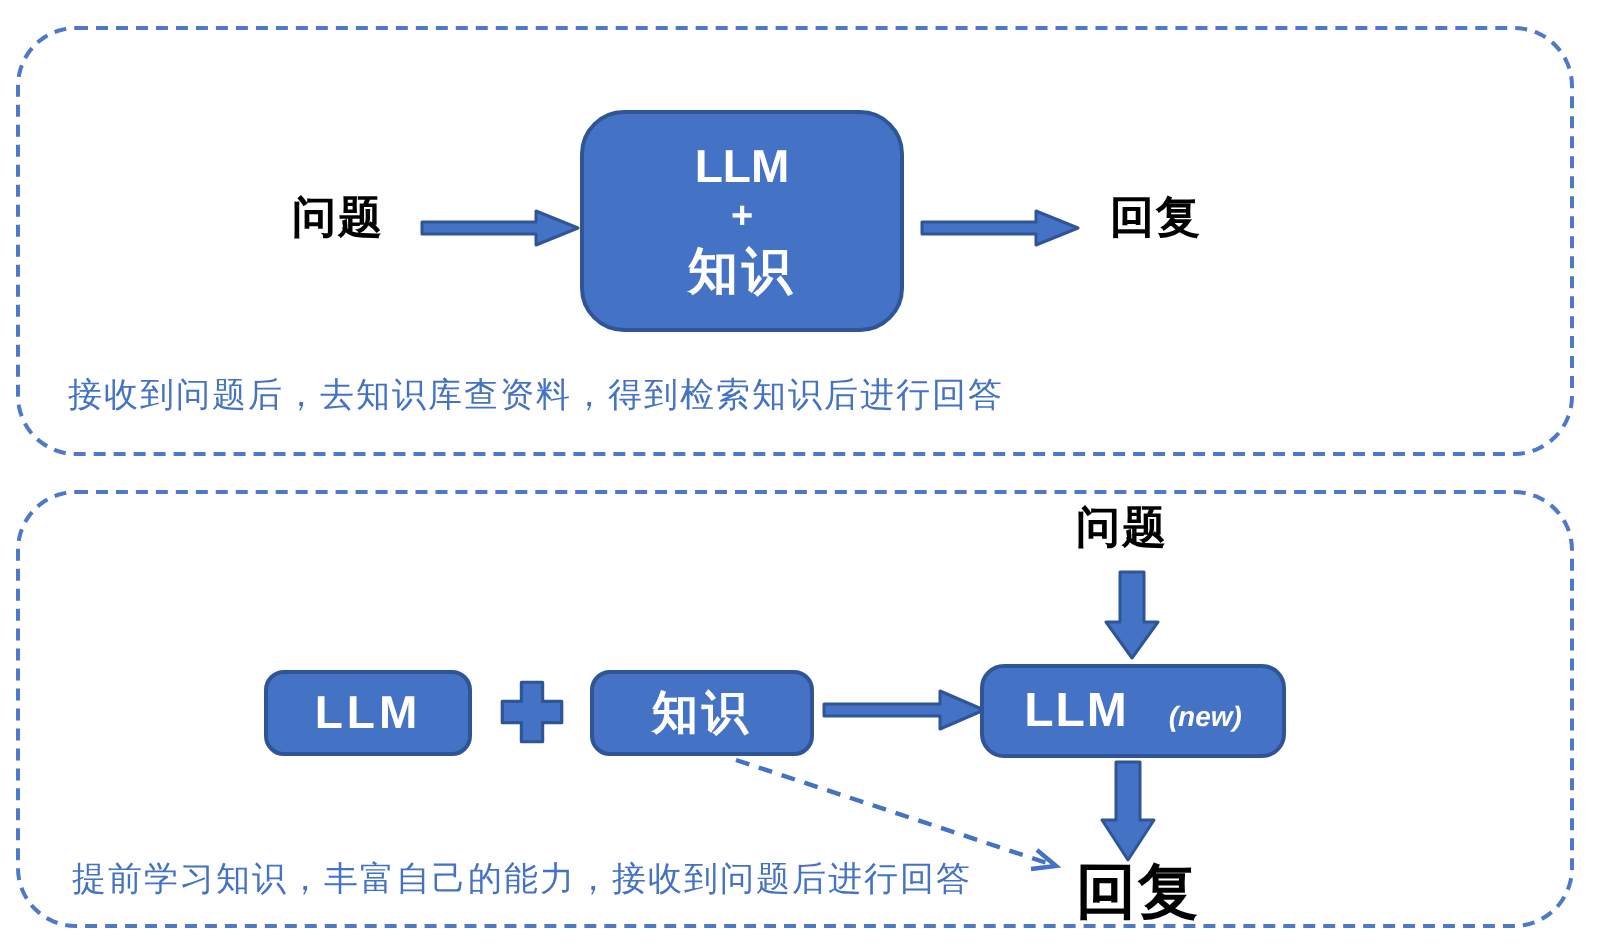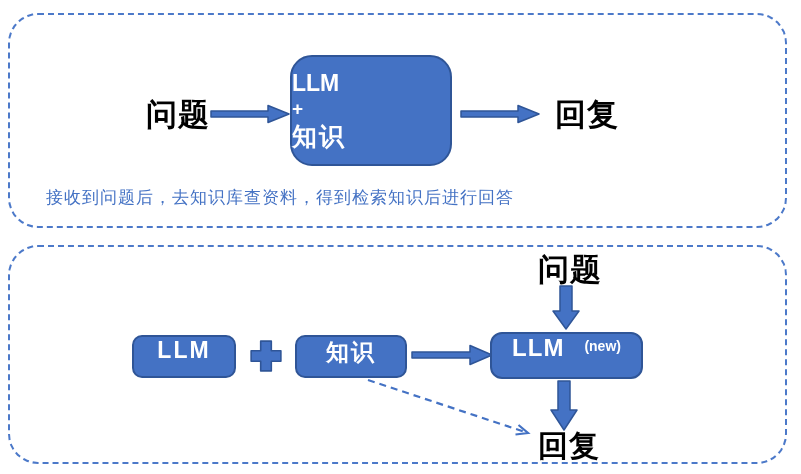--- a/index.html
+++ b/index.html
@@ -11,40 +11,40 @@
     position:absolute;left:8px;width:779px;box-sizing:border-box;
     border:2px dashed var(--dashed-border,#4472C4);border-radius:30px;background:#fff;
   }
   #rag-panel{top:13px;height:215px;}
   #finetune-panel{top:245px;height:219px;}
   .side-label{
     position:absolute;font-weight:bold;font-size:23px;letter-spacing:1px;
     color:var(--label-navy,#1F3864);white-space:nowrap;
   }
   .big-text{
-    position:absolute;font-weight:bold;font-size:31px;color:var(--text-black,#000);
+    position:absolute;font-weight:bold;font-size:22px;color:var(--text-black,#000);
     white-space:nowrap;letter-spacing:1px;
   }
   .blue-box{
     position:absolute;box-sizing:border-box;background:var(--box-fill,#4472C4);
     border:2px solid var(--box-border,#2F5597);color:var(--box-text,#fff);
-    display:flex;justify-content:center;font-weight:bold;
+    display:flex;align-items:center;justify-content:center;font-weight:bold;
   }
   #llm-knowledge-box{
     left:280px;top:40px;width:162px;height:111px;border-radius:22px;
     flex-direction:column;line-height:1.25;font-size:23px;
   }
   #llm-knowledge-box .plus-line{font-size:19px;}
   #llm-knowledge-box .cn-line{font-size:25px;letter-spacing:2px;}
   .small-box{border-radius:10px;font-size:23px;letter-spacing:2px;}
   #llm-box{left:122px;top:88px;width:104px;height:43px;}
   #knowledge-box{left:285px;top:88px;width:112px;height:43px;}
   #llm-new-box{left:480px;top:85px;width:153px;height:47px;border-radius:12px;}
   #llm-new-box .main{font-size:24px;letter-spacing:1px;}
-  #llm-new-box .suffix{font-size:14px;font-weight:bold;margin-left:20px;padding-top:4px;}
+  #llm-new-box .suffix{font-size:14px;font-weight:bold;margin-left:20px;padding-top:4px;font-style:italic;}
   .caption{
     position:absolute;font-size:17px;color:var(--caption-blue,#4472C4);
     white-space:nowrap;letter-spacing:1px;
   }
   svg.shape{position:absolute;overflow:visible;}
   .fig{fill:var(--box-fill,#4472C4);stroke:var(--box-border,#2F5597);stroke-width:1.5;stroke-linejoin:round;}
   .dash-line{stroke:var(--caption-blue,#4472C4);stroke-width:2.2;fill:none;}
 </style>
 </head>
 <body>
@@ -65,21 +65,21 @@
       <span class="plus-line">+</span>
       <span class="cn-line">知识</span>
     </div>
 
     <svg class="shape" style="left:450px;top:89px" width="80" height="20" viewBox="0 0 80 20">
       <path class="fig" d="M1,7 H58 V1.5 L79,10 L58,18.5 V13 H1 Z"></path>
     </svg>
 
     <span class="big-text" style="left:545px;top:79px">回复</span>
 
-    <div class="caption" style="left:36px;top:171px">接收到问题后，去知识库查资料，得到检索知识后进行回答</div>
+    <div class="caption" style="left:24px;top:171px">接收到问题后，去知识库查资料，得到检索知识后进行回答</div>
   </section>
 
   <section class="panel" id="finetune-panel">
 
 
     <div class="blue-box small-box" id="llm-box">
       <span>LLM</span>
     </div>
 
     <svg class="shape" style="left:239px;top:92px" width="34" height="34" viewBox="0 0 32 32">
@@ -109,15 +109,16 @@
       <path class="fig" d="M8,1 H20 V30 H27 L14,50 L1,30 H8 Z"></path>
     </svg>
 
     <span class="big-text" style="left:528px;top:179px;font-size:30px">回复</span>
 
     <svg class="shape" style="left:355px;top:130px" width="175" height="65" viewBox="0 0 175 65">
       <line class="dash-line" x1="3" y1="3" x2="160" y2="55" stroke-dasharray="7,5"></line>
       <polyline class="dash-line" points="153.5,48 163,56 150.5,57.5"></polyline>
     </svg>
 
+    <div class="caption" style="left:26px;top:181px">提前学习知识，丰富自己的能力，接收到问题后进行回答</div>
   </section>
 
 </div>
 
 </body></html>

